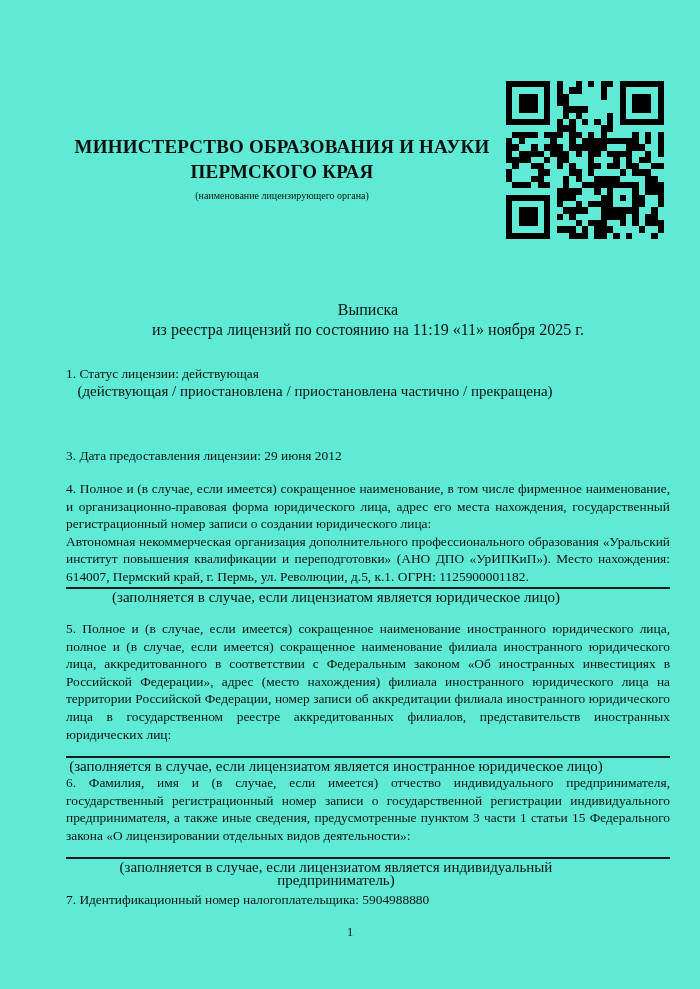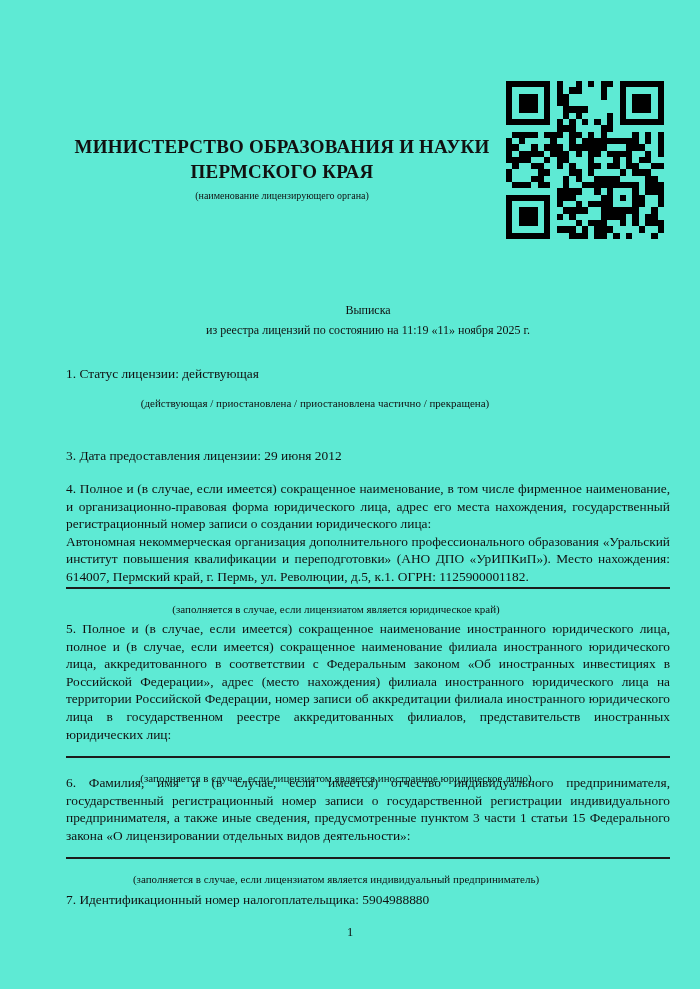--- a/index.html
+++ b/index.html
@@ -33,35 +33,35 @@
   .qr {
     position: absolute;
     left: 506px; top: 81px;
     width: 158px; height: 158px;
   }
   .qr svg { width: 100%; height: 100%; shape-rendering: crispEdges; display: block; }
   .vypiska {
     position: absolute;
     left: 66px; top: 300px; width: 604px;
     text-align: center;
-    font-size: 12px;
+    font-size: 16px;
     line-height: 20px;
   }
   .item {
     position: absolute;
     left: 66px; width: 604px;
     font-size: 13.4px;
     line-height: 17.6px;
   }
   .just { text-align: justify; }
   .note {
-    font-size: 11px;
+    font-size: 15px;
     line-height: 13px;
     text-align: center;
-    margin-top: 14px;
+    margin-top: 2px;
   }
   .note-inset-wide  { padding-right: 106px; }
   .note-inset       { padding-right: 64px; }
   .fill-line {
     border-top: 2px solid #1c1c1c;
     height: 0;
     margin-top: 1px;
   }
   .answer-space { height: 12px; }
   #item1 { top: 365px; }
@@ -108,21 +108,21 @@
 
 
   <div class="item" id="item3">
     <div>3. Дата предоставления лицензии: 29 июня 2012</div>
   </div>
 
   <div class="item" id="item4">
     <div class="just">4. Полное и (в случае, если имеется) сокращенное наименование, в том числе фирменное наименование, и организационно-правовая форма юридического лица, адрес его места нахождения, государственный регистрационный номер записи о создании юридического лица:</div>
     <div class="just">Автономная некоммерческая организация дополнительного профессионального образования «Уральский институт повышения квалификации и переподготовки» (АНО ДПО «УрИПКиП»). Место нахождения: 614007, Пермский край, г. Пермь, ул. Революции, д.5, к.1. ОГРН: 1125900001182.</div>
     <div class="fill-line"></div>
-    <div class="note note-inset">(заполняется в случае, если лицензиатом является юридическое край)</div>
+    <div class="note note-inset">(заполняется в случае, если лицензиатом является юридическое лицо)</div>
   </div>
 
   <div class="item" id="item5">
     <div class="just">5. Полное и (в случае, если имеется) сокращенное наименование иностранного юридического лица, полное и (в случае, если имеется) сокращенное наименование филиала иностранного юридического лица, аккредитованного в соответствии с Федеральным законом «Об иностранных инвестициях в Российской Федерации», адрес (место нахождения) филиала иностранного юридического лица на территории Российской Федерации, номер записи об аккредитации филиала иностранного юридического лица в государственном реестре аккредитованных филиалов, представительств иностранных юридических лиц:</div>
     <div class="answer-space"></div>
     <div class="fill-line"></div>
     <div class="note note-inset">(заполняется в случае, если лицензиатом является иностранное юридическое лицо)</div>
   </div>
 
   <div class="item" id="item6">

